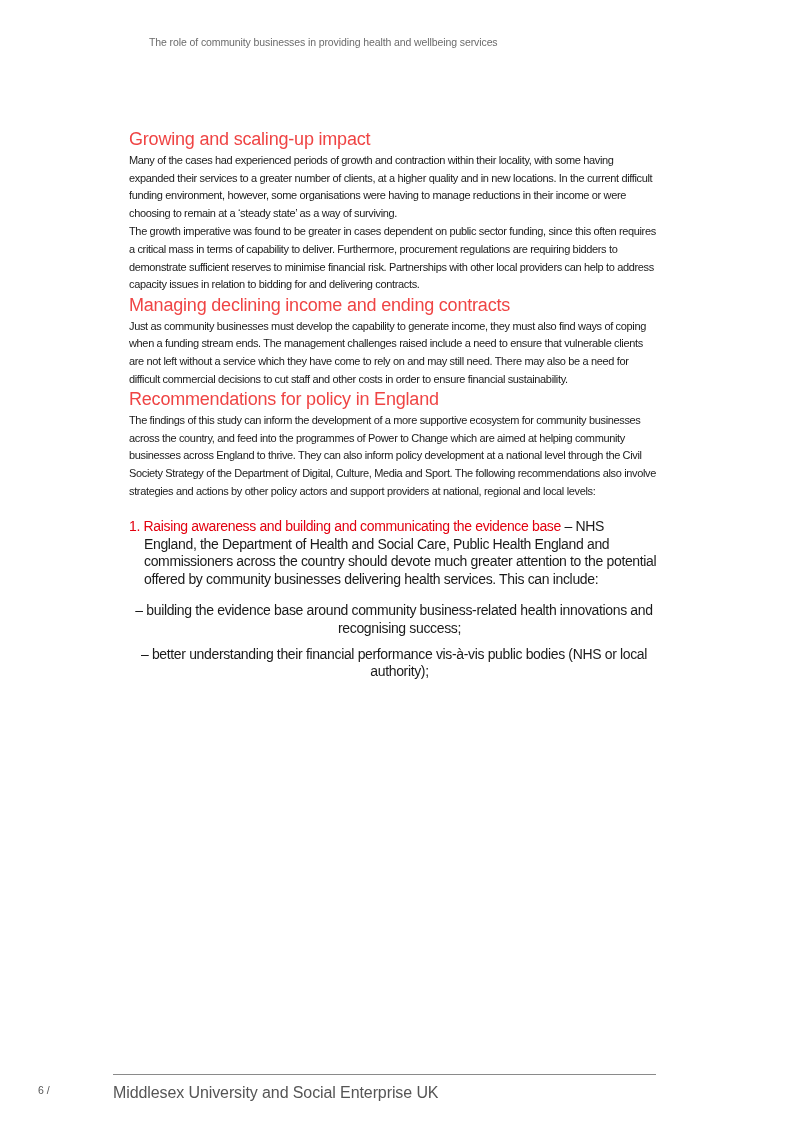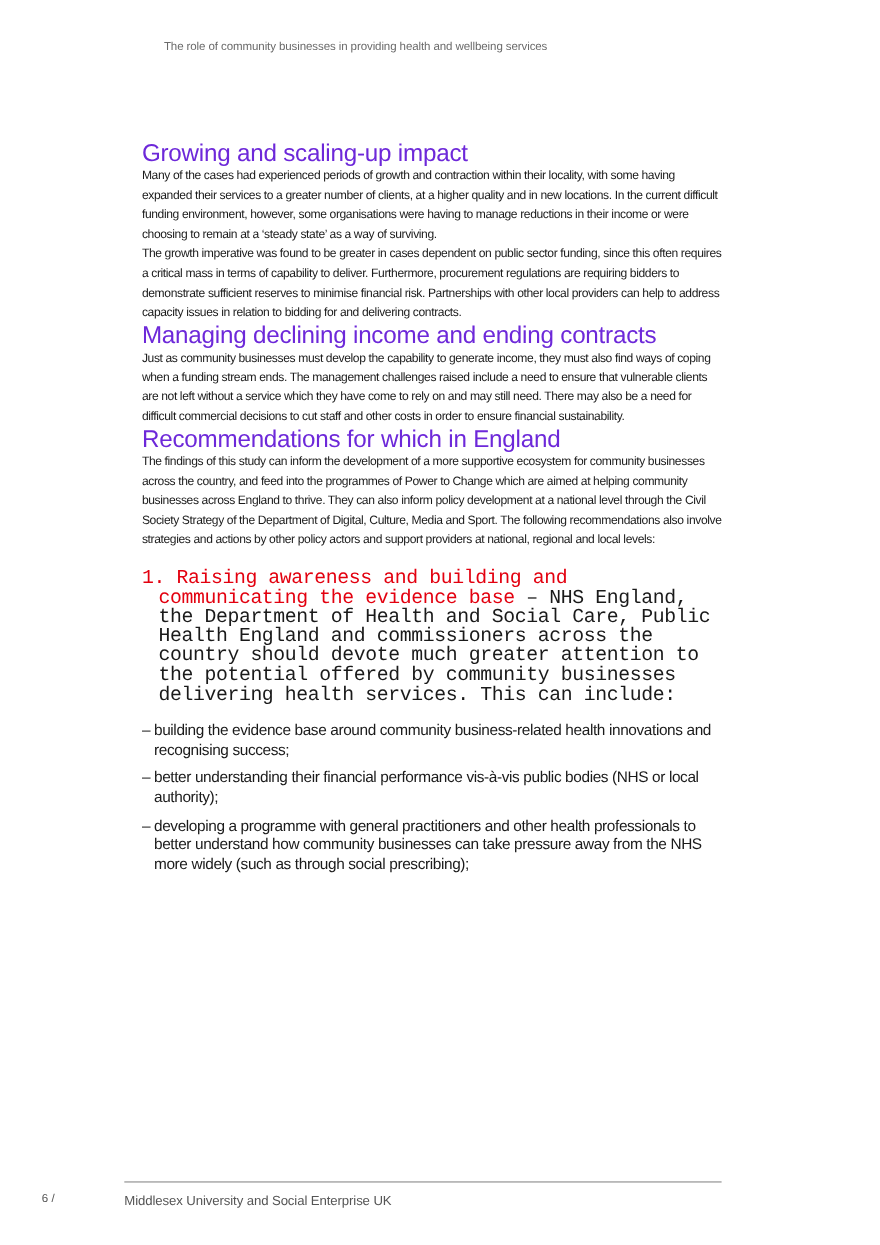--- a/index.html
+++ b/index.html
@@ -8,47 +8,47 @@
     font-family: "Liberation Sans", sans-serif; color: #1a1a1a;
   }
   .running-head {
     position: absolute; left: 129px; top: 36px;
     font-size: 10.5px; color: #6b6b6b; letter-spacing: -0.1px; margin-left: 20px;
   }
   .content {
     position: absolute; left: 129px; top: 128px; width: 530px;
   }
   h2 {
-    color: #6d28d9; font-size: 22px; font-weight: normal;
+    color: #ef4444; font-size: 18px; font-weight: normal;
     margin: 0 0 2px 0; line-height: 22px; letter-spacing: -0.2px;
   }
   p {
     margin: 0; font-size: 11px; line-height: 17.6px; letter-spacing: -0.35px;
   }
   .gap-para { margin-top: 1px; }
   .section { }
   .section.first { margin-top: 0; }
   .rec {
-    margin-top: 18px; font-size: 18px; line-height: 17.6px; letter-spacing: -0.35px;
-    padding-left: 15px; text-indent: -15px; font-family: Liberation Mono, monospace;
+    margin-top: 18px; font-size: 14px; line-height: 17.6px; letter-spacing: -0.35px;
+    padding-left: 15px; text-indent: -15px;
   }
   .rec .rec-title { color: #e3000f; }
-  ul.bullets { list-style: none; margin: 14px 0 0 0; padding: 0; }
+  ul.bullets { list-style: none; margin: 14px 0 0 0; padding: 0; text-align: center; }
   ul.bullets li {
     font-size: 14px; line-height: 17.6px; letter-spacing: -0.35px;
     padding-left: 11px; text-indent: -11px; margin-bottom: 8px;
   }
   .footer-rule {
     position: absolute; left: 113px; top: 1074px; width: 543px; height: 1px; background: #8a8a8a;
   }
   .page-num {
     position: absolute; left: 38px; top: 1084px; font-size: 10.5px; color: #555;
   }
   .footer-text {
-    position: absolute; left: 113px; top: 1084px; font-size: 12px; color: #555; letter-spacing: -0.1px;
+    position: absolute; left: 113px; top: 1084px; font-size: 16px; color: #555; letter-spacing: -0.1px;
   }
 </style>
 </head>
 <body>
 
 <div class="running-head">The role of community businesses in providing health and wellbeing services</div>
 
 <div class="content">
 
   <div class="section first">
@@ -56,33 +56,32 @@
     <p>Many of the cases had experienced periods of growth and contraction within their locality, with some having expanded their services to a greater number of clients, at a higher quality and in new locations. In the current difficult funding environment, however, some organisations were having to manage reductions in their income or were choosing to remain at a ‘steady state’ as a way of surviving.</p>
     <p class="gap-para">The growth imperative was found to be greater in cases dependent on public sector funding, since this often requires a critical mass in terms of capability to deliver. Furthermore, procurement regulations are requiring bidders to demonstrate sufficient reserves to minimise financial risk. Partnerships with other local providers can help to address capacity issues in relation to bidding for and delivering contracts.</p>
   </div>
 
   <div class="section">
     <h2>Managing declining income and ending contracts</h2>
     <p>Just as community businesses must develop the capability to generate income, they must also find ways of coping when a funding stream ends. The management challenges raised include a need to ensure that vulnerable clients are not left without a service which they have come to rely on and may still need. There may also be a need for difficult commercial decisions to cut staff and other costs in order to ensure financial sustainability.</p>
   </div>
 
   <div class="section">
-    <h2>Recommendations for which in England</h2>
+    <h2>Recommendations for policy in England</h2>
     <p>The findings of this study can inform the development of a more supportive ecosystem for community businesses across the country, and feed into the programmes of Power to Change which are aimed at helping community businesses across England to thrive. They can also inform policy development at a national level through the Civil Society Strategy of the Department of Digital, Culture, Media and Sport. The following recommendations also involve strategies and actions by other policy actors and support providers at national, regional and local levels:</p>
   </div>
 
   <div class="rec">
     <span class="rec-title">1.</span>
     <span class="rec-title">Raising awareness and building and communicating the evidence base</span>
     <span>–</span>
     <span>NHS England, the Department of Health and Social Care, Public Health England and commissioners across the country should devote much greater attention to the potential offered by community businesses delivering health services. This can include:</span>
   </div>
 
   <ul class="bullets">
     <li>– building the evidence base around community business-related health innovations and recognising success;</li>
     <li>– better understanding their financial performance vis-à-vis public bodies (NHS or local authority);</li>
-    <li>– developing a programme with general practitioners and other health professionals to better understand how community businesses can take pressure away from the NHS more widely (such as through social prescribing);</li>
   </ul>
 </div>
 
 <div class="footer-rule"></div>
 <div class="page-num">6 /</div>
 <div class="footer-text">Middlesex University and Social Enterprise UK</div>
 
 </body></html>

